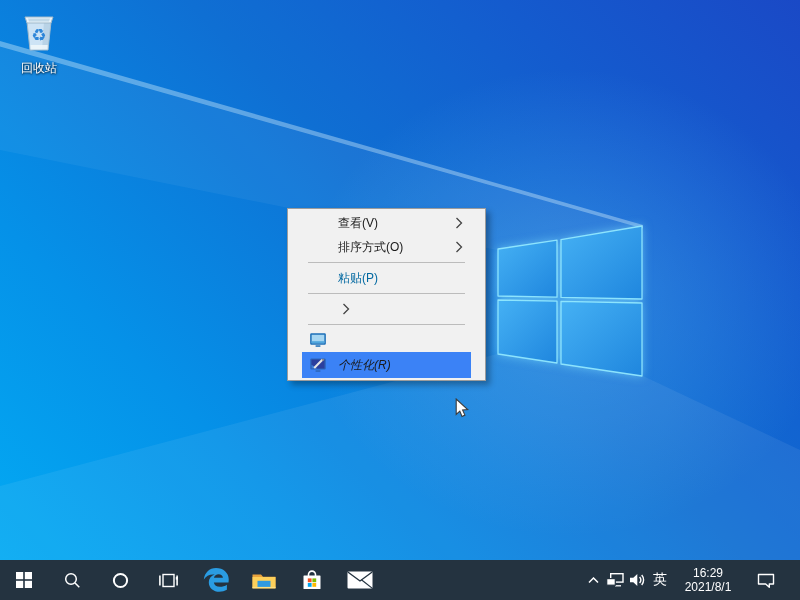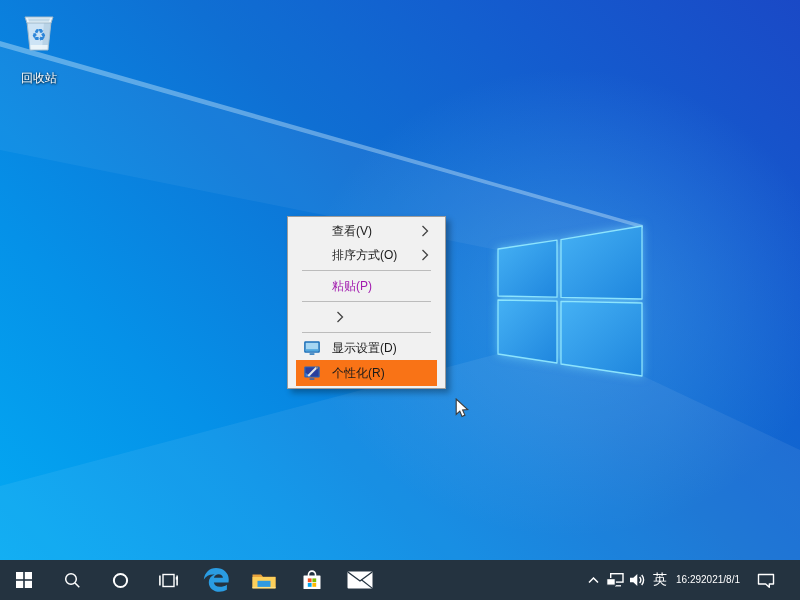--- a/index.html
+++ b/index.html
@@ -15,48 +15,48 @@
   .ray-line{background:rgba(225,246,255,.38);
     clip-path:polygon(0 41px,643px 225px,643px 228.5px,0 46.5px);}
   .ray-band{background:rgba(255,255,255,.05);
     clip-path:polygon(0 46px,643px 228px,497px 250px,0 150px);}
   .ray-bottom{background:rgba(255,255,255,.065);
     clip-path:polygon(497px 354px,643px 376px,800px 450px,800px 560px,0 560px,0 486px);}
   .logo-svg{position:absolute;left:0;top:0;filter:drop-shadow(0 0 5px rgba(130,225,255,.55));}
 
   
   .desktop-icon{position:absolute;left:10px;top:8px;width:58px;text-align:center;cursor:default;}
-  .di-label{margin-top:12px;font-size:12px;color:#fff;text-shadow:0 1px 2px rgba(0,0,0,.75),1px 0 2px rgba(0,0,0,.5);font-family:Liberation Serif, serif;}
-
-  
-  .context-menu{position:absolute;left:287px;top:216px;width:159px;background:#f1f1f1;
-    border:1px solid #9c9c9c;box-shadow:4px 4px 6px rgba(0,0,0,.30);padding:2px 8px;font-size:12px;color:#1a1a1a;}
+  .di-label{margin-top:2px;font-size:12px;color:#fff;text-shadow:0 1px 2px rgba(0,0,0,.75),1px 0 2px rgba(0,0,0,.5);font-family:Liberation Serif, serif;}
+
+  
+  .context-menu{position:absolute;left:287px;top:208px;width:199px;background:#f1f1f1;
+    border:1px solid #9c9c9c;box-shadow:4px 4px 6px rgba(0,0,0,.30);padding:2px 14px;font-size:12px;color:#1a1a1a;}
   .menu-item{display:flex;align-items:center;height:24px;padding:0 8px;}
-  .menu-item.hovered{height:26px;background:#f97316;}
-  .menu-item.disabled{color:#a21caf;}
+  .menu-item.hovered{height:26px;background:#3b82f6;font-style:italic;}
+  .menu-item.disabled{color:#0369a1;}
   .mi-icon{width:28px;display:flex;align-items:center;}
   .mi-label{flex:1;white-space:nowrap;}
   .mi-arrow{width:12px;display:flex;justify-content:flex-end;align-items:center;}
   .menu-sep{height:1px;background:#bcbcbc;margin:3px 6px;}
 
   
   .cursor{position:absolute;left:455px;top:398px;pointer-events:none;z-index:50;}
 
   
   .taskbar{position:absolute;left:0;top:560px;width:800px;height:40px;background:#243340;
     display:flex;align-items:stretch;color:#fff;}
   .tb-btn{width:48px;height:40px;display:flex;align-items:center;justify-content:center;
     background:transparent;border:none;padding:0;margin:0;color:#fff;cursor:default;}
   .tb-spacer{flex:1;}
   .tray{display:flex;align-items:stretch;margin-right:12px;}
   .tray-btn{display:flex;align-items:center;justify-content:center;background:transparent;border:none;
     padding:0;margin:0;color:#fff;cursor:default;}
   .w22{width:22px;} .w44{width:44px;}
   .ime{font-size:14px;width:24px;}
-  .clock{width:72px;flex-direction:row;font-size:10px;line-height:14px;font-family:"Liberation Sans","DejaVu Sans",sans-serif;}
+  .clock{width:72px;flex-direction:column;font-size:12px;line-height:14px;font-family:"Liberation Sans","DejaVu Sans",sans-serif;}
   .edge-e{width:30px;height:30px;}
 </style>
 </head>
 <body>
 
 <div class="screen">
 
   <div class="desktop">
     <div class="wp-layer wp-glow"></div>
     <div class="wp-layer ray-line"></div>
@@ -126,21 +126,20 @@
         </div>
         <div class="menu-sep"></div>
         <div class="menu-item">
           <span class="mi-icon">
             <svg width="16" height="15" viewBox="0 0 16 15">
               <rect x="0.9" y="1" width="14.2" height="10" rx="0.5" fill="#a6d6f2" stroke="#1c6fb8" stroke-width="1.5"></rect>
               <rect x="1.7" y="8.2" width="12.6" height="2" fill="#4fa6dd"></rect>
               <rect x="5.6" y="12.3" width="4.8" height="1.5" fill="#1c6fb8"></rect>
             </svg>
           </span>
-          <span class="mi-label">显示设置(D)</span>
           <span class="mi-arrow"></span>
         </div>
         <div class="menu-item hovered">
           <span class="mi-icon">
             <svg width="16" height="15" viewBox="0 0 16 15">
               <rect x="0.9" y="1" width="14.2" height="10" rx="0.5" fill="#2b3f9d" stroke="#2c66b8" stroke-width="1.2"></rect>
               <polygon points="1.5,10.4 1.5,6.8 7.2,10.4" fill="#3c7fd8"></polygon>
               <line x1="4.2" y1="10" x2="12.6" y2="1.6" stroke="#e6e6e6" stroke-width="2.1"></line>
               <rect x="12" y="0.8" width="2" height="2" fill="#8a8a8a" transform="rotate(45 13 1.8)"></rect>
               <rect x="5.6" y="12.3" width="4.8" height="1.5" fill="#2c66b8"></rect>

